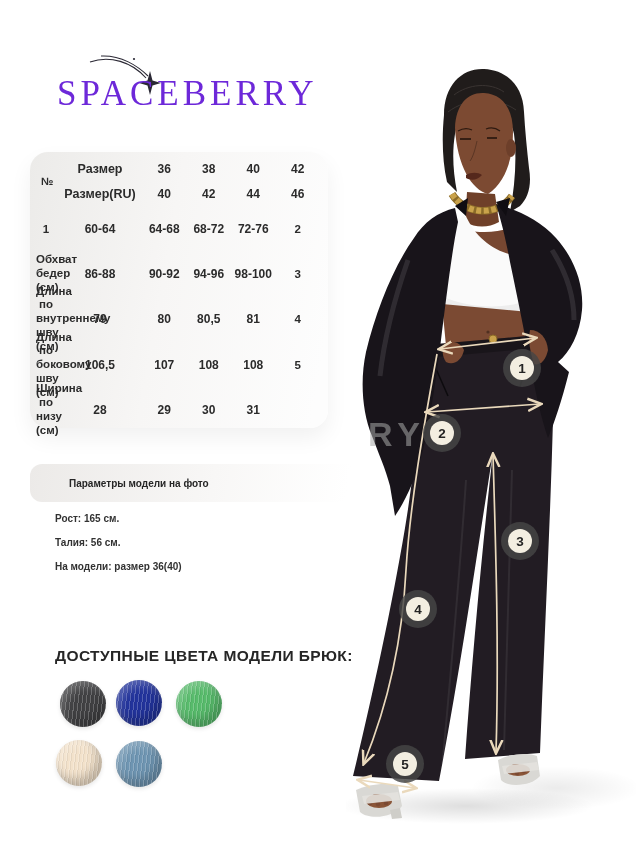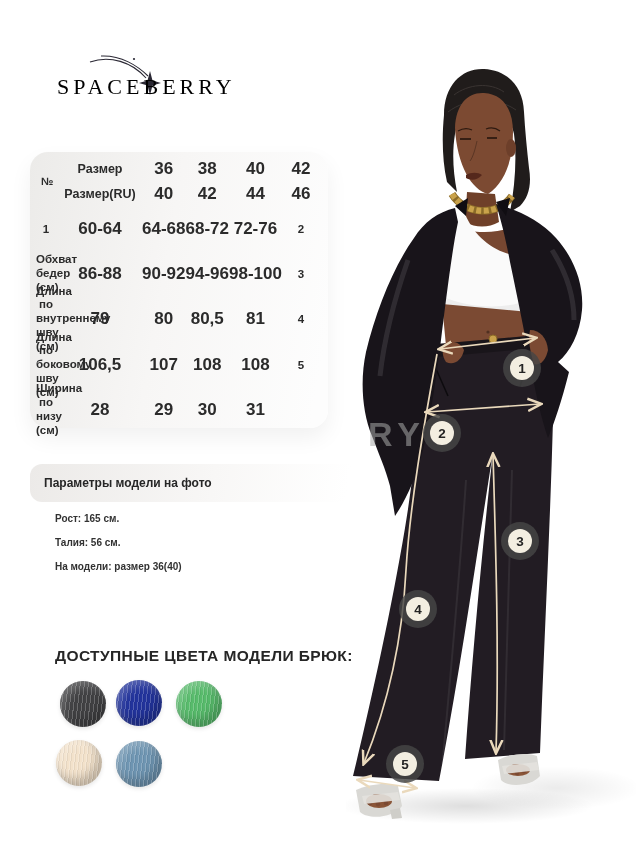--- a/index.html
+++ b/index.html
@@ -1,41 +1,41 @@
 <!DOCTYPE html>
 <html><head>
 <meta charset="utf-8">
 <style>
   html,body{margin:0;padding:0;background:#fff;}
   .page{position:relative;width:636px;height:848px;background:#ffffff;overflow:hidden;
         font-family:"Liberation Sans",sans-serif;color:#262626;}
 
   
   .logo-text{position:absolute;left:57px;top:74px;font-family:"Liberation Serif",serif;
-             font-size:22px;letter-spacing:4px;color:#000000;white-space:nowrap;}
+             font-size:35px;letter-spacing:4px;color:#6d28d9;white-space:nowrap;}
   .logo-sparkle{position:absolute;left:88px;top:53px;}
 
   
   .size-card{position:absolute;left:30px;top:152px;width:298px;height:276px;border-radius:18px;
              background:linear-gradient(100deg,#ecebe9 0%,#f7f6f5 45%,#fdfdfd 95%);
              box-shadow:0 10px 22px rgba(0,0,0,0.06);padding:4px 8px 4px 4px;box-sizing:border-box;}
   .size-grid{display:grid;grid-template-columns:24px 84px 1fr 1fr 1fr 1fr;
              grid-template-rows:26px 24px 46px 44px 46px 46px 44px;height:100%;
              align-items:center;text-align:center;color:#2b2b2b;}
-  .cell{font-weight:bold;font-size:17px;white-space:nowrap;}
+  .cell{font-weight:bold;font-size:12px;white-space:nowrap;}
   .cell.lbl{font-size:11.5px;white-space:normal;line-height:1.2;padding:0 2px;}
   .cell.hlbl{font-size:12.5px;}
   .cell.corner{grid-row:1/3;grid-column:1;font-size:11px;text-align:left;padding-left:7px;align-self:center;}
   .cell.rownum{font-size:11.5px;}
 
   
   .params-bar{position:absolute;left:30px;top:464px;width:332px;height:38px;border-radius:12px;
               background:linear-gradient(100deg,#eceae8 0%,#f8f7f6 55%,#ffffff 95%);
-              display:flex;align-items:center;padding-left:14px;box-sizing:border-box;
-              font-weight:bold;font-size:12px;color:#262626;}
+              display:flex;align-items:center;padding-left:39px;box-sizing:border-box;
+              font-weight:bold;font-size:10px;color:#262626;}
   .params-lines{position:absolute;left:55px;top:513px;display:flex;flex-direction:column;gap:13px;
                 font-size:10px;font-weight:600;color:#323232;}
 
   
   .colors-title{position:absolute;left:55px;top:647px;font-size:15.5px;font-weight:bold;
                 letter-spacing:.4px;color:#262626;white-space:nowrap;}
   .swatch{position:absolute;width:46px;height:46px;border-radius:50%;
           box-shadow:inset -5px -7px 10px rgba(0,0,0,0.22),inset 4px 5px 9px rgba(255,255,255,0.25),
                      0 2px 4px rgba(0,0,0,0.10);}
   .swatch::after{content:"";position:absolute;inset:0;border-radius:50%;

